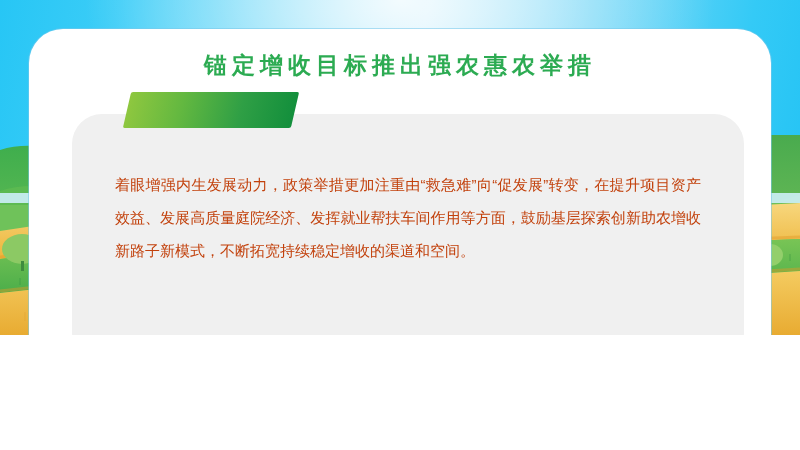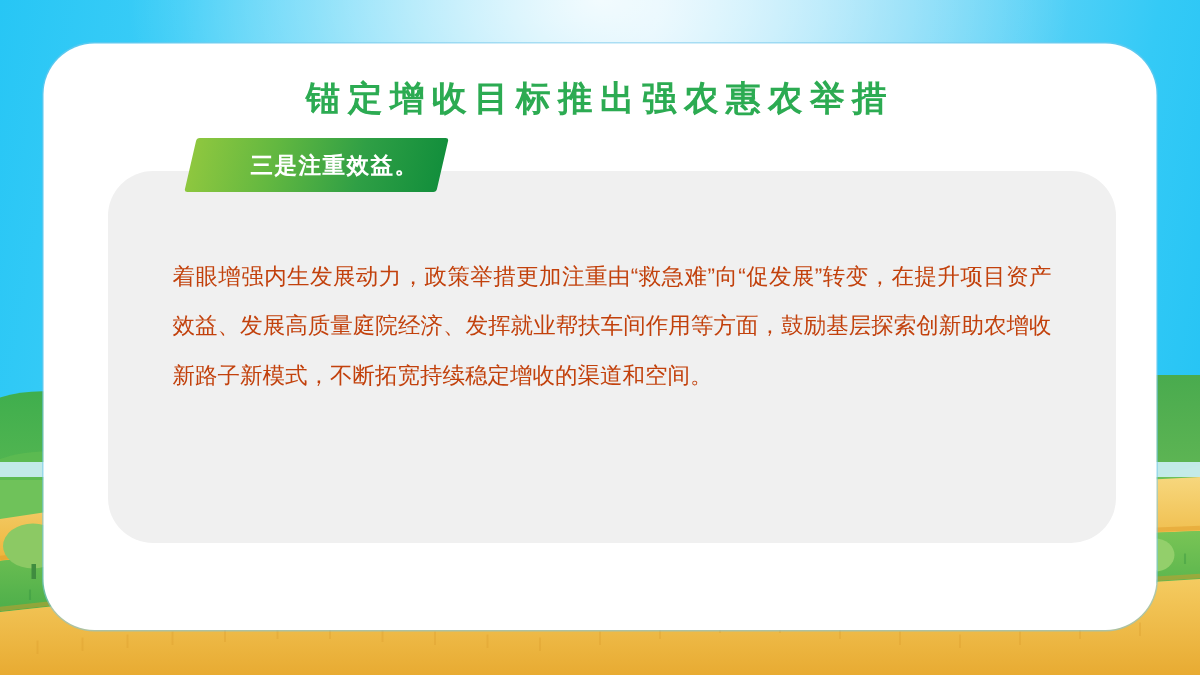--- a/index.html
+++ b/index.html
@@ -3,21 +3,21 @@
 <meta charset="utf-8">
 <style>
   html, body {
     margin: 0;
     padding: 0;
     background: #ffffff;
   }
   #stage {
     position: relative;
     width: 800px;
-    height: 450px;
+    height: 335px;
     overflow: hidden;
     font-family: "Liberation Sans", "DejaVu Sans", sans-serif;
   }
 
   
   .sky {
     position: absolute;
     inset: 0;
     background:
       radial-gradient(ellipse 420px 260px at 400px 0px, rgba(255,255,255,0.85) 0%, rgba(255,255,255,0.30) 45%, rgba(255,255,255,0) 75%),
@@ -205,16 +205,15 @@
 
   <div class="card">
 
     <div class="headline">锚定增收目标推出强农惠农举措</div>
 
     <div class="panel">
       <div class="body-copy">着眼增强内生发展动力，政策举措更加注重由“救急难”向“促发展”转变，在提升项目资产效益、发展高质量庭院经济、发挥就业帮扶车间作用等方面，鼓励基层探索创新助农增收新路子新模式，不断拓宽持续稳定增收的渠道和空间。</div>
     </div>
 
     <div class="tag"></div>
-    <div class="tag-text">三是注重效益。</div>
   </div>
 
 </div>
 
 </body></html>

